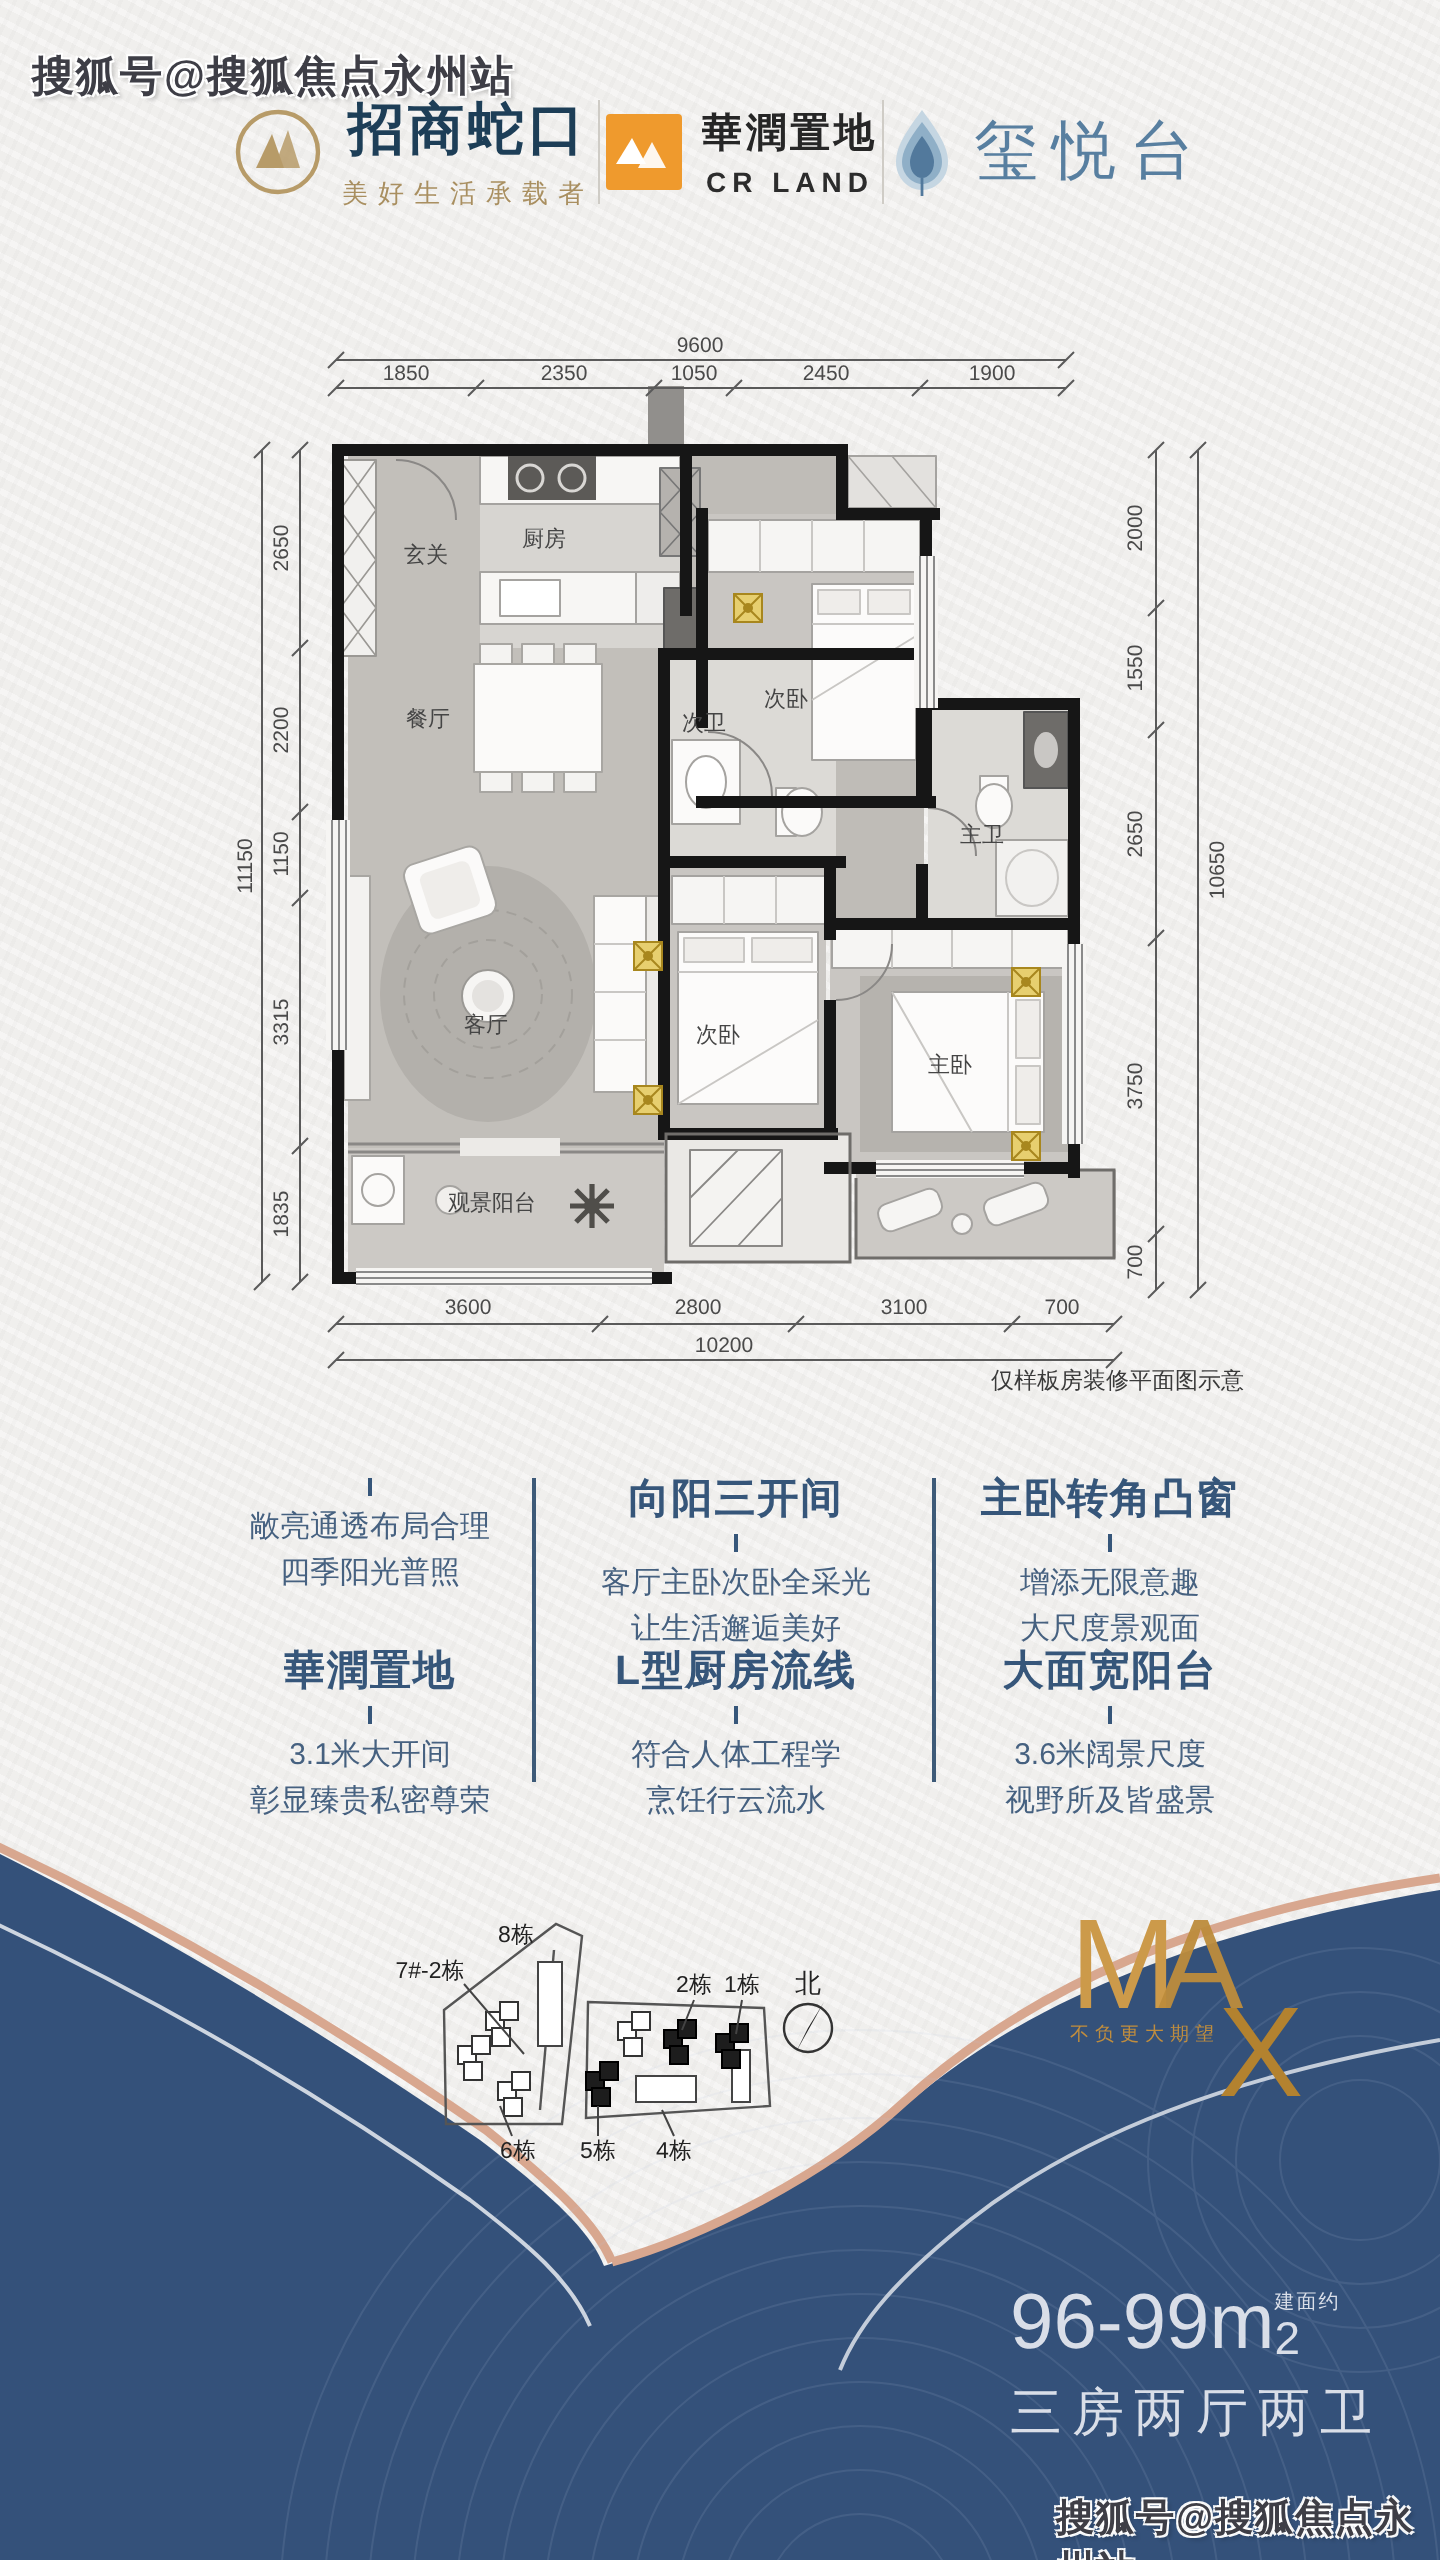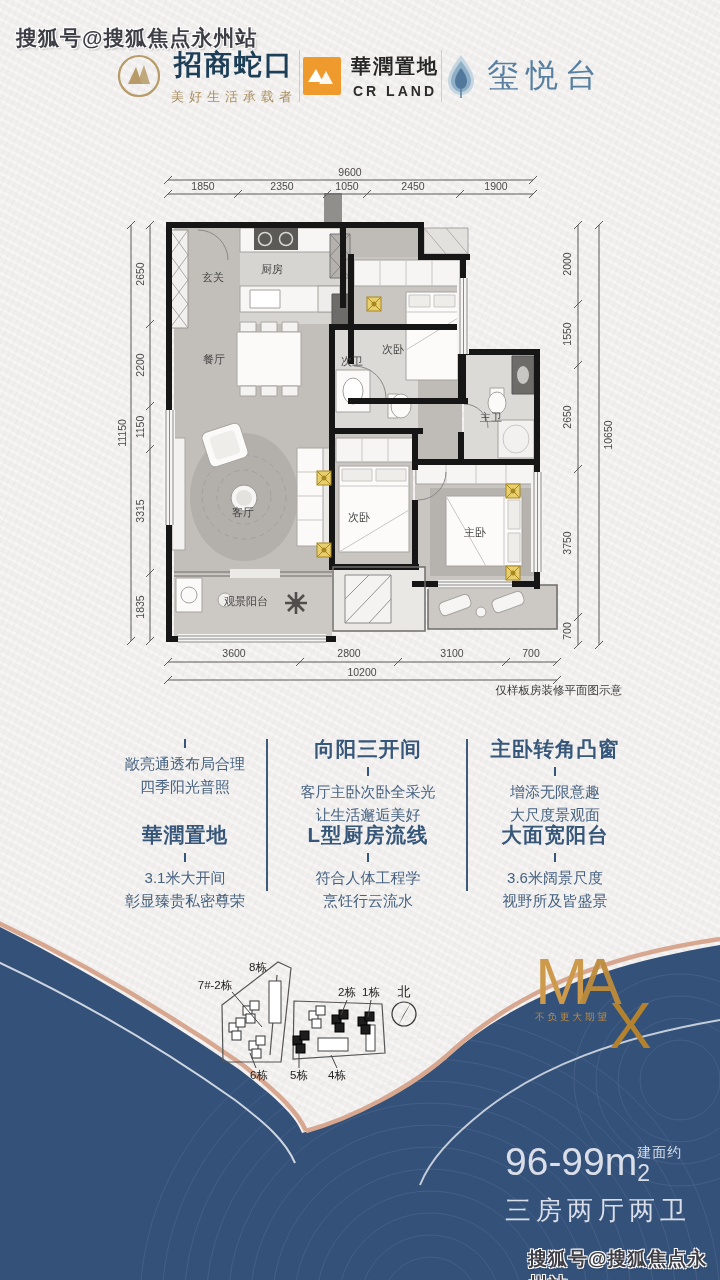--- a/index.html
+++ b/index.html
@@ -28,21 +28,21 @@
   .fcell{position:absolute;width:200px;text-align:center;color:#466180;}
   .ftitle{font-size:20.5px;font-weight:700;color:#36567a;letter-spacing:1px;}
   .ftick{width:2px;height:9px;background:#36567a;margin:4px auto 5px;}
   .fline{font-size:15px;line-height:1.5;}
   .fdiv{position:absolute;width:1.5px;height:152px;background:#3d5a78;top:739px;}
   
   #promo{position:absolute;left:505px;top:1142px;width:215px;color:#d9dee8;}
   #promo .arearow{display:flex;align-items:flex-start;}
   #area-main{font-size:39px;font-weight:300;line-height:1;}
   .supcol{display:flex;flex-direction:column;align-items:flex-start;margin-top:2px;}
-  #area-unit{font-size:14px;letter-spacing:1px;}
+  #area-unit{font-size:10px;letter-spacing:1px;}
   #area-sup{font-size:23px;font-weight:300;line-height:1;}
   #layout-type{font-size:26px;font-weight:300;letter-spacing:5px;margin-top:8px;}
   svg text{font-family:"Liberation Sans",sans-serif;}
 </style>
 </head>
 <body>
 
 <div id="page">
 
   <div id="header">

